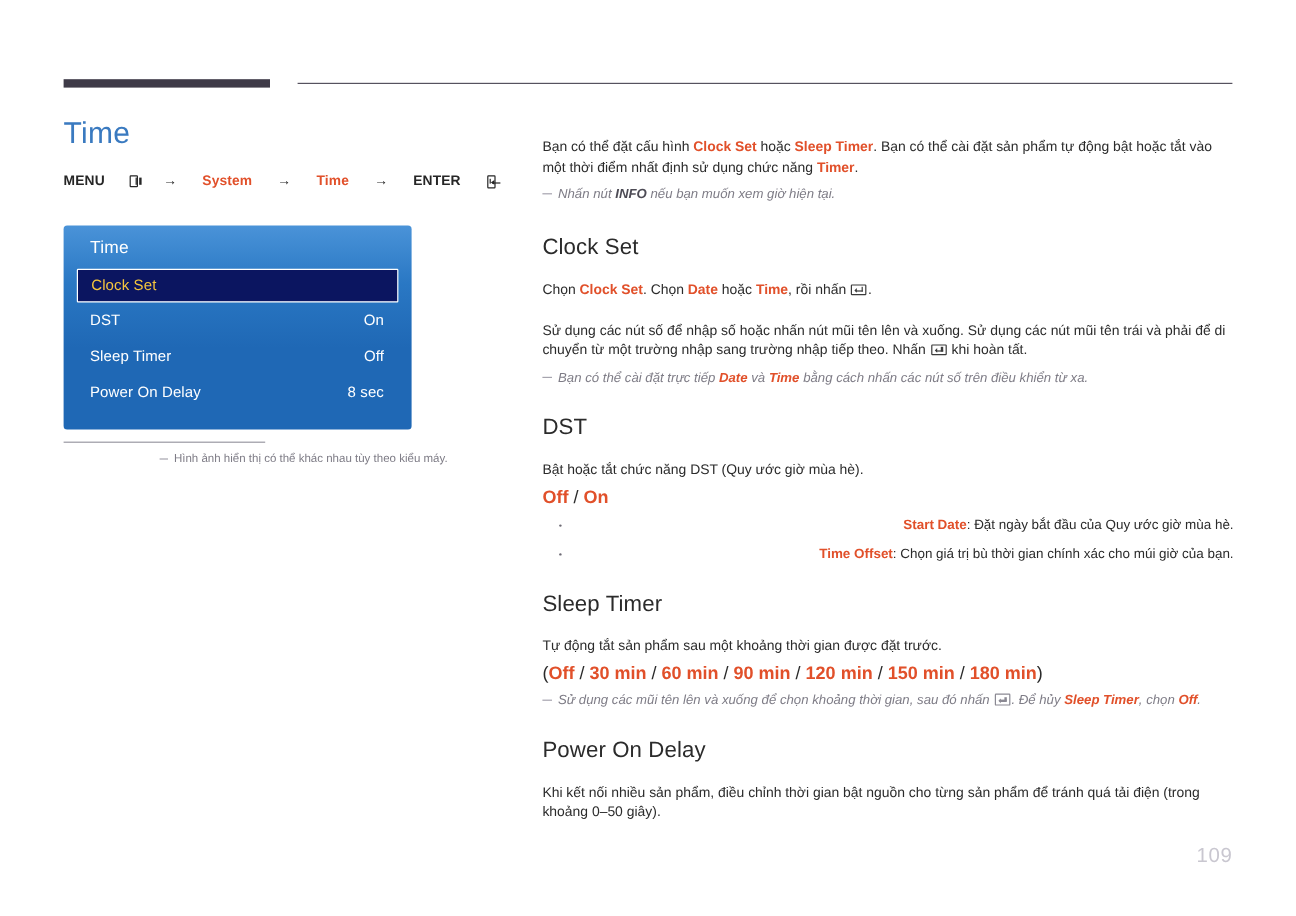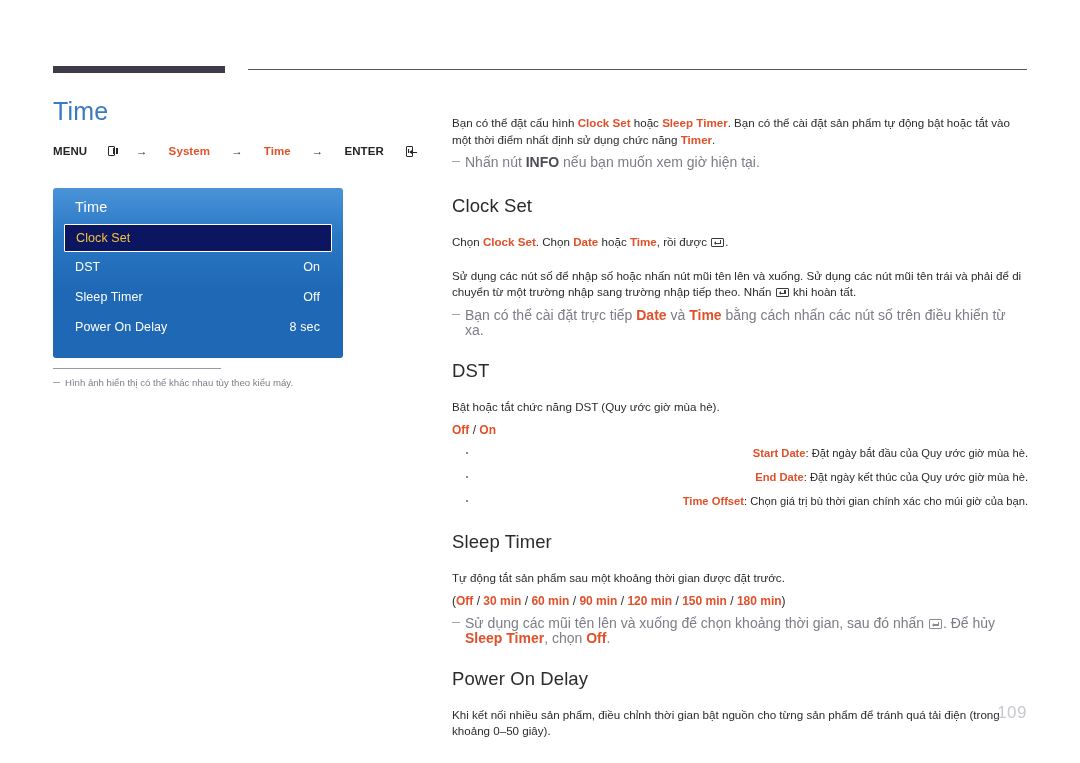--- a/index.html
+++ b/index.html
@@ -182,20 +182,21 @@
     height: 1px;
     background: #9a98a2;
     margin-bottom: 7px;
   }
   .note-line {
     font-size: 9.6px;
     color: #7e7c86;
     line-height: 14px;
     display: flex;
     gap: 5px;
+    justify-content: flex-end;
   }
   .note-dash {
     display: inline-block;
     width: 7px;
     height: 1px;
     background: #a6a4ae;
     margin-top: 6px;
     flex: none;
   }
 
@@ -220,38 +221,39 @@
     font-weight: normal;
     margin: 22px 0 11px 0;
     letter-spacing: 0.1px;
     line-height: 22px;
   }
   .sec-head.first { margin-top: 25px; }
 
   .tip {
     display: flex;
     gap: 5px;
-    font-size: 14px;
+    font-size: 11px;
     line-height: 15px;
     color: #7e7c86;
     margin: 6px 0 0 0;
+    font-style: italic;
   }
   .tip .hl { color: #e1502a; font-weight: bold; }
   .tip .strong { color: #4d4b55; font-weight: bold; }
   .tip-dash {
     display: inline-block;
     width: 8px;
     height: 1px;
     background: #a6a4ae;
     margin-top: 6px;
     flex: none;
   }
 
   .opt-line {
-    font-size: 12px;
+    font-size: 15px;
     line-height: 16.5px;
     color: #2b2b2b;
     margin: 6px 0 6px 0;
     font-weight: bold;
   }
   .opt-line .hl { color: #e1502a; }
   .opt-line .sep { color: #2b2b2b; font-weight: normal; }
   .opt-paren { font-weight: normal; color: #2b2b2b; }
 
   ul.bullets {
@@ -402,21 +404,21 @@
   </p>
 
   <div class="tip">
     <span class="tip-dash"></span>
     <span><span>Nhấn nút </span><span class="strong">INFO</span><span> nếu bạn muốn xem giờ hiện tại.</span></span>
   </div>
 
   <h2 class="sec-head first">Clock Set</h2>
 
   <p class="body-text">
-    <span>Chọn </span><span class="hl">Clock Set</span><span>. Chọn </span><span class="hl">Date</span><span> hoặc </span><span class="hl">Time</span><span>, rồi được </span><span class="inl-enter"><span class="ah"></span></span><span>.</span>
+    <span>Chọn </span><span class="hl">Clock Set</span><span>. Chọn </span><span class="hl">Date</span><span> hoặc </span><span class="hl">Time</span><span>, rồi nhấn </span><span class="inl-enter"><span class="ah"></span></span><span>.</span>
   </p>
 
   <p class="body-text">
     <span>Sử dụng các nút số để nhập số hoặc nhấn nút mũi tên lên và xuống. Sử dụng các nút mũi tên trái và phải để di chuyển từ một trường nhập sang trường nhập tiếp theo. Nhấn </span><span class="inl-enter"><span class="ah"></span></span><span> khi hoàn tất.</span>
   </p>
 
   <div class="tip">
     <span class="tip-dash"></span>
     <span><span>Bạn có thể cài đặt trực tiếp </span><span class="hl">Date</span><span> và </span><span class="hl">Time</span><span> bằng cách nhấn các nút số trên điều khiển từ xa.</span></span>
   </div>
@@ -424,21 +426,20 @@
   <h2 class="sec-head">DST</h2>
 
   <p class="body-text">Bật hoặc tắt chức năng DST (Quy ước giờ mùa hè).</p>
 
   <p class="opt-line">
     <span class="hl">Off</span><span class="sep"> / </span><span class="hl">On</span>
   </p>
 
   <ul class="bullets">
     <li><span class="hl">Start Date</span><span>: Đặt ngày bắt đầu của Quy ước giờ mùa hè.</span></li>
-    <li><span class="hl">End Date</span><span>: Đặt ngày kết thúc của Quy ước giờ mùa hè.</span></li>
     <li><span class="hl">Time Offset</span><span>: Chọn giá trị bù thời gian chính xác cho múi giờ của bạn.</span></li>
   </ul>
 
   <h2 class="sec-head">Sleep Timer</h2>
 
   <p class="body-text">Tự động tắt sản phẩm sau một khoảng thời gian được đặt trước.</p>
 
   <p class="opt-line">
     <span class="opt-paren">(</span><span class="hl">Off</span><span class="sep"> / </span><span class="hl">30 min</span><span class="sep"> / </span><span class="hl">60 min</span><span class="sep"> / </span><span class="hl">90 min</span><span class="sep"> / </span><span class="hl">120 min</span><span class="sep"> / </span><span class="hl">150 min</span><span class="sep"> / </span><span class="hl">180 min</span><span class="opt-paren">)</span>
   </p>

